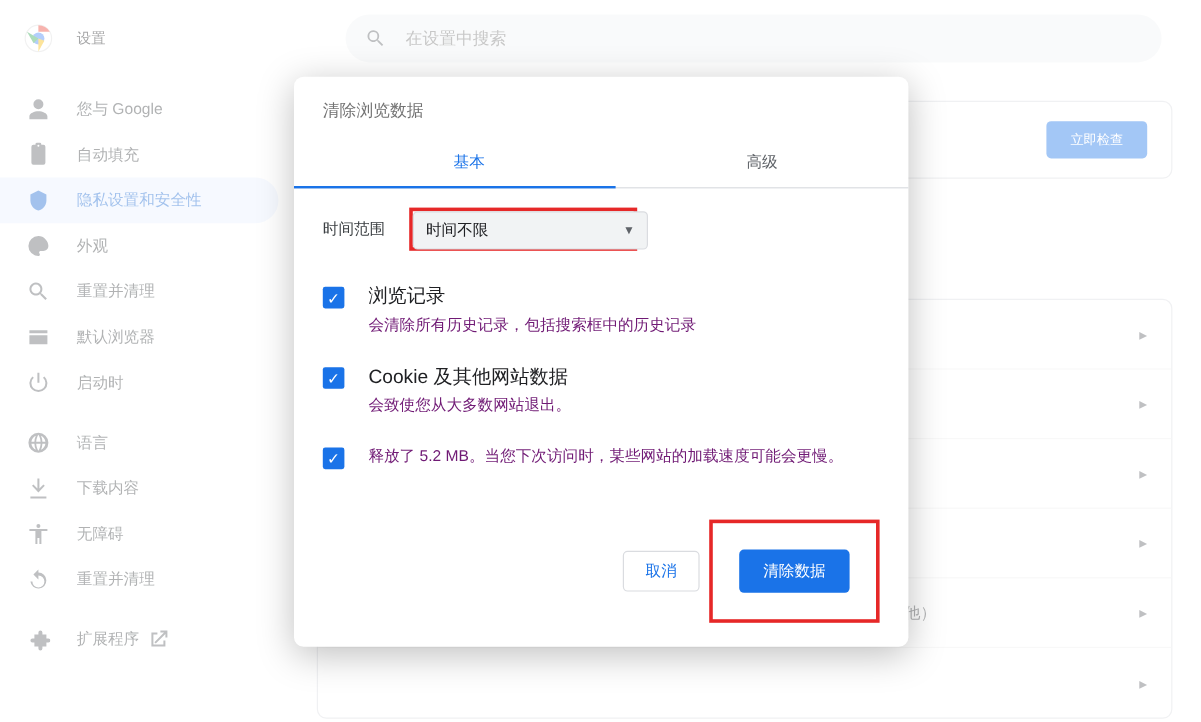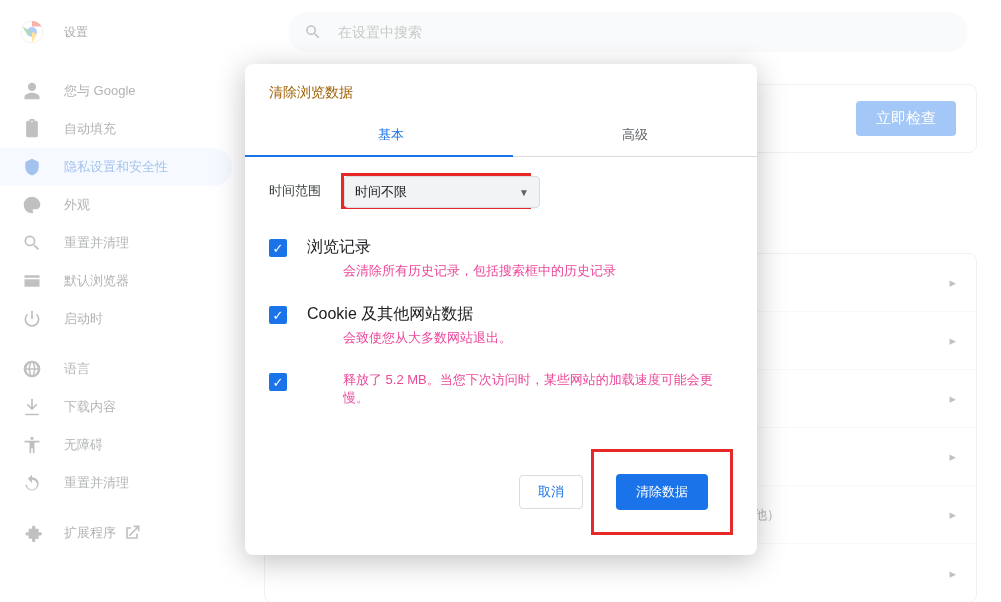--- a/index.html
+++ b/index.html
@@ -70,21 +70,21 @@
       margin-top: 20px;
       display: flex;
       justify-content: flex-end;
     }
     .btn-primary-solid {
       background: #1a73e8;
       color: #fff;
       border: none;
       padding: 8px 20px;
       border-radius: 4px;
-      font-size: 15px;
+      font-size: 11px;
       cursor: pointer;
     }
     .card2 {
       border: 1px solid #dadce0;
       border-radius: 8px;
       margin-top: 100px;
     }
     .setting-row {
       display: flex;
       align-items: center;
@@ -110,21 +110,21 @@
       width: 512px;
       background: #fff;
       border-radius: 8px;
       box-shadow: 0 6px 30px rgba(0,0,0,0.25);
       padding-bottom: 12px;
     }
     .dialog h2 {
       font-size: 14px;
       font-weight: normal;
       padding: 20px 24px 12px;
-      color: #a16207;
+      color: #737373;
     }
     .tabs { display: flex; border-bottom: 1px solid #dadce0; }
     .tab {
       flex: 1;
       text-align: center;
       padding: 12px 0;
       font-size: 13px;
       color: #5f6368;
       cursor: pointer;
       position: relative;
@@ -178,21 +178,21 @@
       border-radius: 2px;
       flex-shrink: 0;
       display: flex;
       align-items: center;
       justify-content: center;
       color: #fff;
       font-size: 13px;
       margin-top: 2px;
     }
     .cbx-text .title { font-size: 16px; color: #202124; margin-bottom: 4px; }
-    .cbx-text .desc { font-size: 13px; color: #ec4899; margin-left: 36px; }
+    .cbx-text .desc { font-size: 13px; color: #701a75; }
     .dialog-actions {
       display: flex;
       justify-content: flex-end;
       padding: 30px 24px 8px;
       gap: 8px;
       align-items: center;
     }
     .btn-cancel {
       background: #fff;
       border: 1px solid #dadce0;

